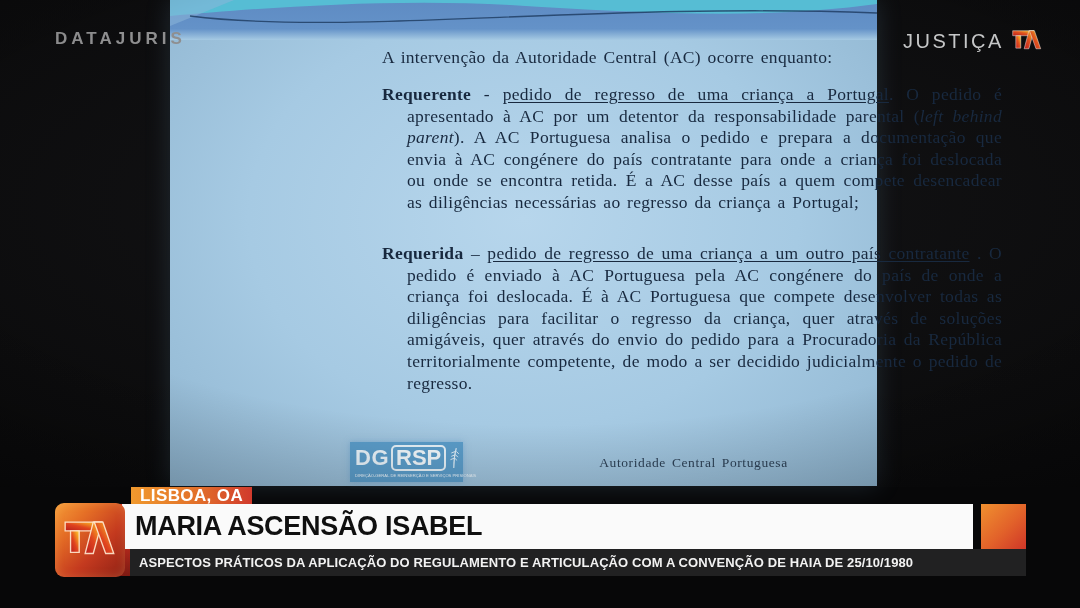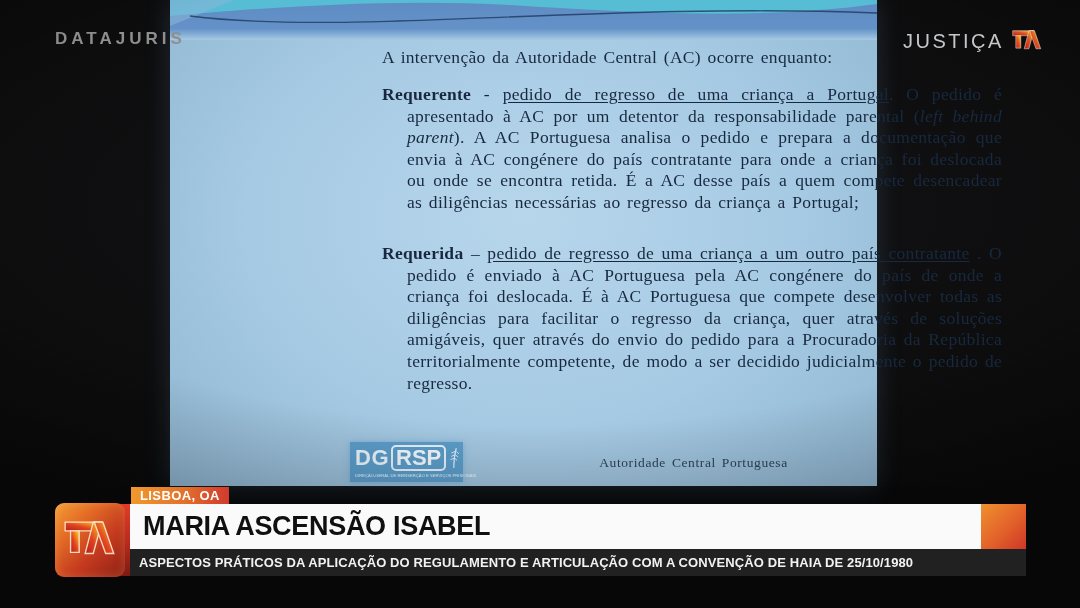--- a/index.html
+++ b/index.html
@@ -46,24 +46,24 @@
     font-size:17px;letter-spacing:4px;}
   #channel{position:absolute;left:903px;top:27px;display:flex;align-items:center;}
   #justica-word{color:#c6c7c8;font-size:20px;letter-spacing:2.5px;font-weight:400;}
   #channel svg{margin-left:5px;}
   
   #vignette{position:absolute;left:0;top:0;width:1080px;height:487px;pointer-events:none;
     background:radial-gradient(120% 105% at 50% 40%, rgba(0,0,0,0) 45%, rgba(0,0,0,.55) 100%);}
   
   #location-tag{position:absolute;left:131px;top:487px;height:18px;padding:0 9px;
     background:linear-gradient(90deg,#f0992e 0%,#e2702a 55%,#d13a2d 100%);
-    color:#fff;font-size:13px;font-weight:bold;line-height:18px;letter-spacing:.4px;}
+    color:#fff;font-size:17px;font-weight:bold;line-height:18px;letter-spacing:.4px;}
   #accent-strip{position:absolute;left:120px;top:504px;width:10px;height:72px;
     background:linear-gradient(180deg,#e23b2a 0%,#b62a1d 55%,#7d1a12 100%);}
-  #name-bar{position:absolute;left:130px;top:504px;width:851px;height:45px;
+  #name-bar{position:absolute;left:122px;top:504px;width:851px;height:45px;
     background:#fafafa;display:flex;align-items:center;}
   #name-text{margin-left:13px;color:#101010;font-size:27px;font-weight:bold;
     letter-spacing:-0.3px;white-space:nowrap;}
   #orange-cap{position:absolute;left:981px;top:504px;width:45px;height:45px;
     background:linear-gradient(135deg,#f0902f 0%,#e2622a 55%,#cf3628 100%);}
   #subtitle-bar{position:absolute;left:130px;top:549px;width:896px;height:27px;
     background:#212122;display:flex;align-items:center;}
   #subtitle-text{margin-left:9px;color:#f2f2f2;font-size:13px;font-weight:bold;
     letter-spacing:.1px;white-space:nowrap;}
   

